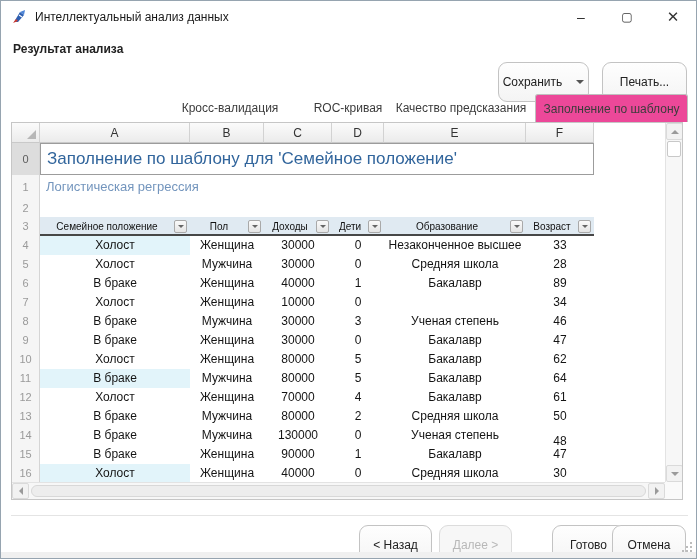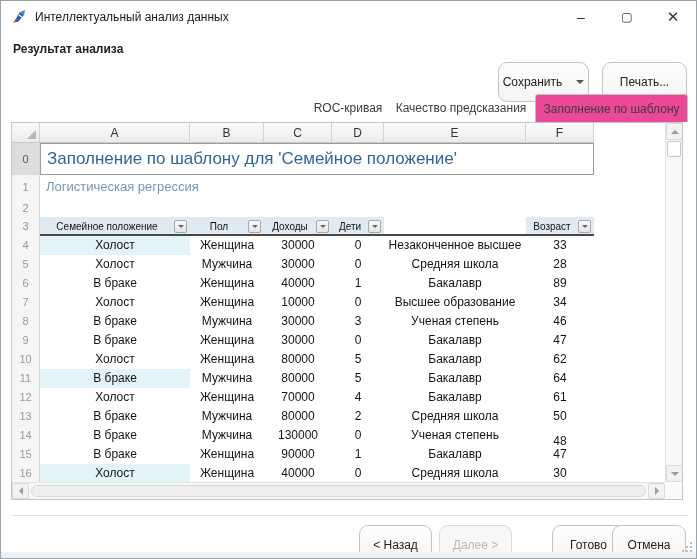--- a/index.html
+++ b/index.html
@@ -123,20 +123,21 @@
 
   <div class="btn save-btn">
     <span class="lbl">Сохранить</span>
     <span class="arrow-down"></span>
   </div>
   <div class="btn print-btn">
     <span>Печать...</span>
   </div>
 
   <div class="tabstrip" id="tabstrip">
+      <div class="tab" style="left: 170px; width: 118px;">Кросс-валидация</div>
       <div class="tab" style="left: 302px; width: 90px;">ROC-кривая</div>
       <div class="tab" style="left: 392px; width: 136px;">Качество предсказания</div>
       <div class="tab active" style="left: 534px; width: 153px;">Заполнение по шаблону</div>
     </div>
 
   <div class="grid">
 
     <div class="colheaders" id="colheaders">
       <div class="colhdr-cell corner-cell">
         <span class="corner-tri"></span>
@@ -176,20 +177,26 @@
           <span class="filter-btn">
             <i></i>
           </span>
         </div>
         <div class="filter-cell" style="left: 320px; width: 52px;">
           <span class="filter-label">Дети</span>
           <span class="filter-btn">
             <i></i>
           </span>
         </div>
+        <div class="filter-cell" style="left: 372px; width: 142px;">
+          <span class="filter-label">Образование</span>
+          <span class="filter-btn">
+            <i></i>
+          </span>
+        </div>
         <div class="filter-cell" style="left: 514px; width: 68px;">
           <span class="filter-label">Возраст</span>
           <span class="filter-btn">
             <i></i>
           </span>
         </div>
       </div>
     <div class="filter-underline"></div>
 
     <div class="data-rows" id="datarows">
@@ -219,21 +226,20 @@
           <div class="dcell" style="left: 320px; width: 52px;">1</div>
           <div class="dcell" style="left: 372px; width: 142px;">Бакалавр</div>
           <div class="dcell" style="left: 514px; width: 68px;">89</div>
         </div>
         <div class="drow" style="top: 57px;">
           <div class="rowhdr" style="top: 0px; height: 19px; line-height: 19px;">7</div>
           <div class="dcell" style="left: 28px; width: 150px;">Холост</div>
           <div class="dcell" style="left: 178px; width: 74px;">Женщина</div>
           <div class="dcell" style="left: 252px; width: 68px;">10000</div>
           <div class="dcell" style="left: 320px; width: 52px;">0</div>
-          <div class="dcell" style="left: 372px; width: 142px;">Высшее образование</div>
           <div class="dcell" style="left: 514px; width: 68px;">34</div>
         </div>
         <div class="drow" style="top: 76px;">
           <div class="rowhdr" style="top: 0px; height: 19px; line-height: 19px;">8</div>
           <div class="dcell" style="left: 28px; width: 150px;">В браке</div>
           <div class="dcell" style="left: 178px; width: 74px;">Мужчина</div>
           <div class="dcell" style="left: 252px; width: 68px;">30000</div>
           <div class="dcell" style="left: 320px; width: 52px;">3</div>
           <div class="dcell" style="left: 372px; width: 142px;">Ученая степень</div>
           <div class="dcell" style="left: 514px; width: 68px;">46</div>

